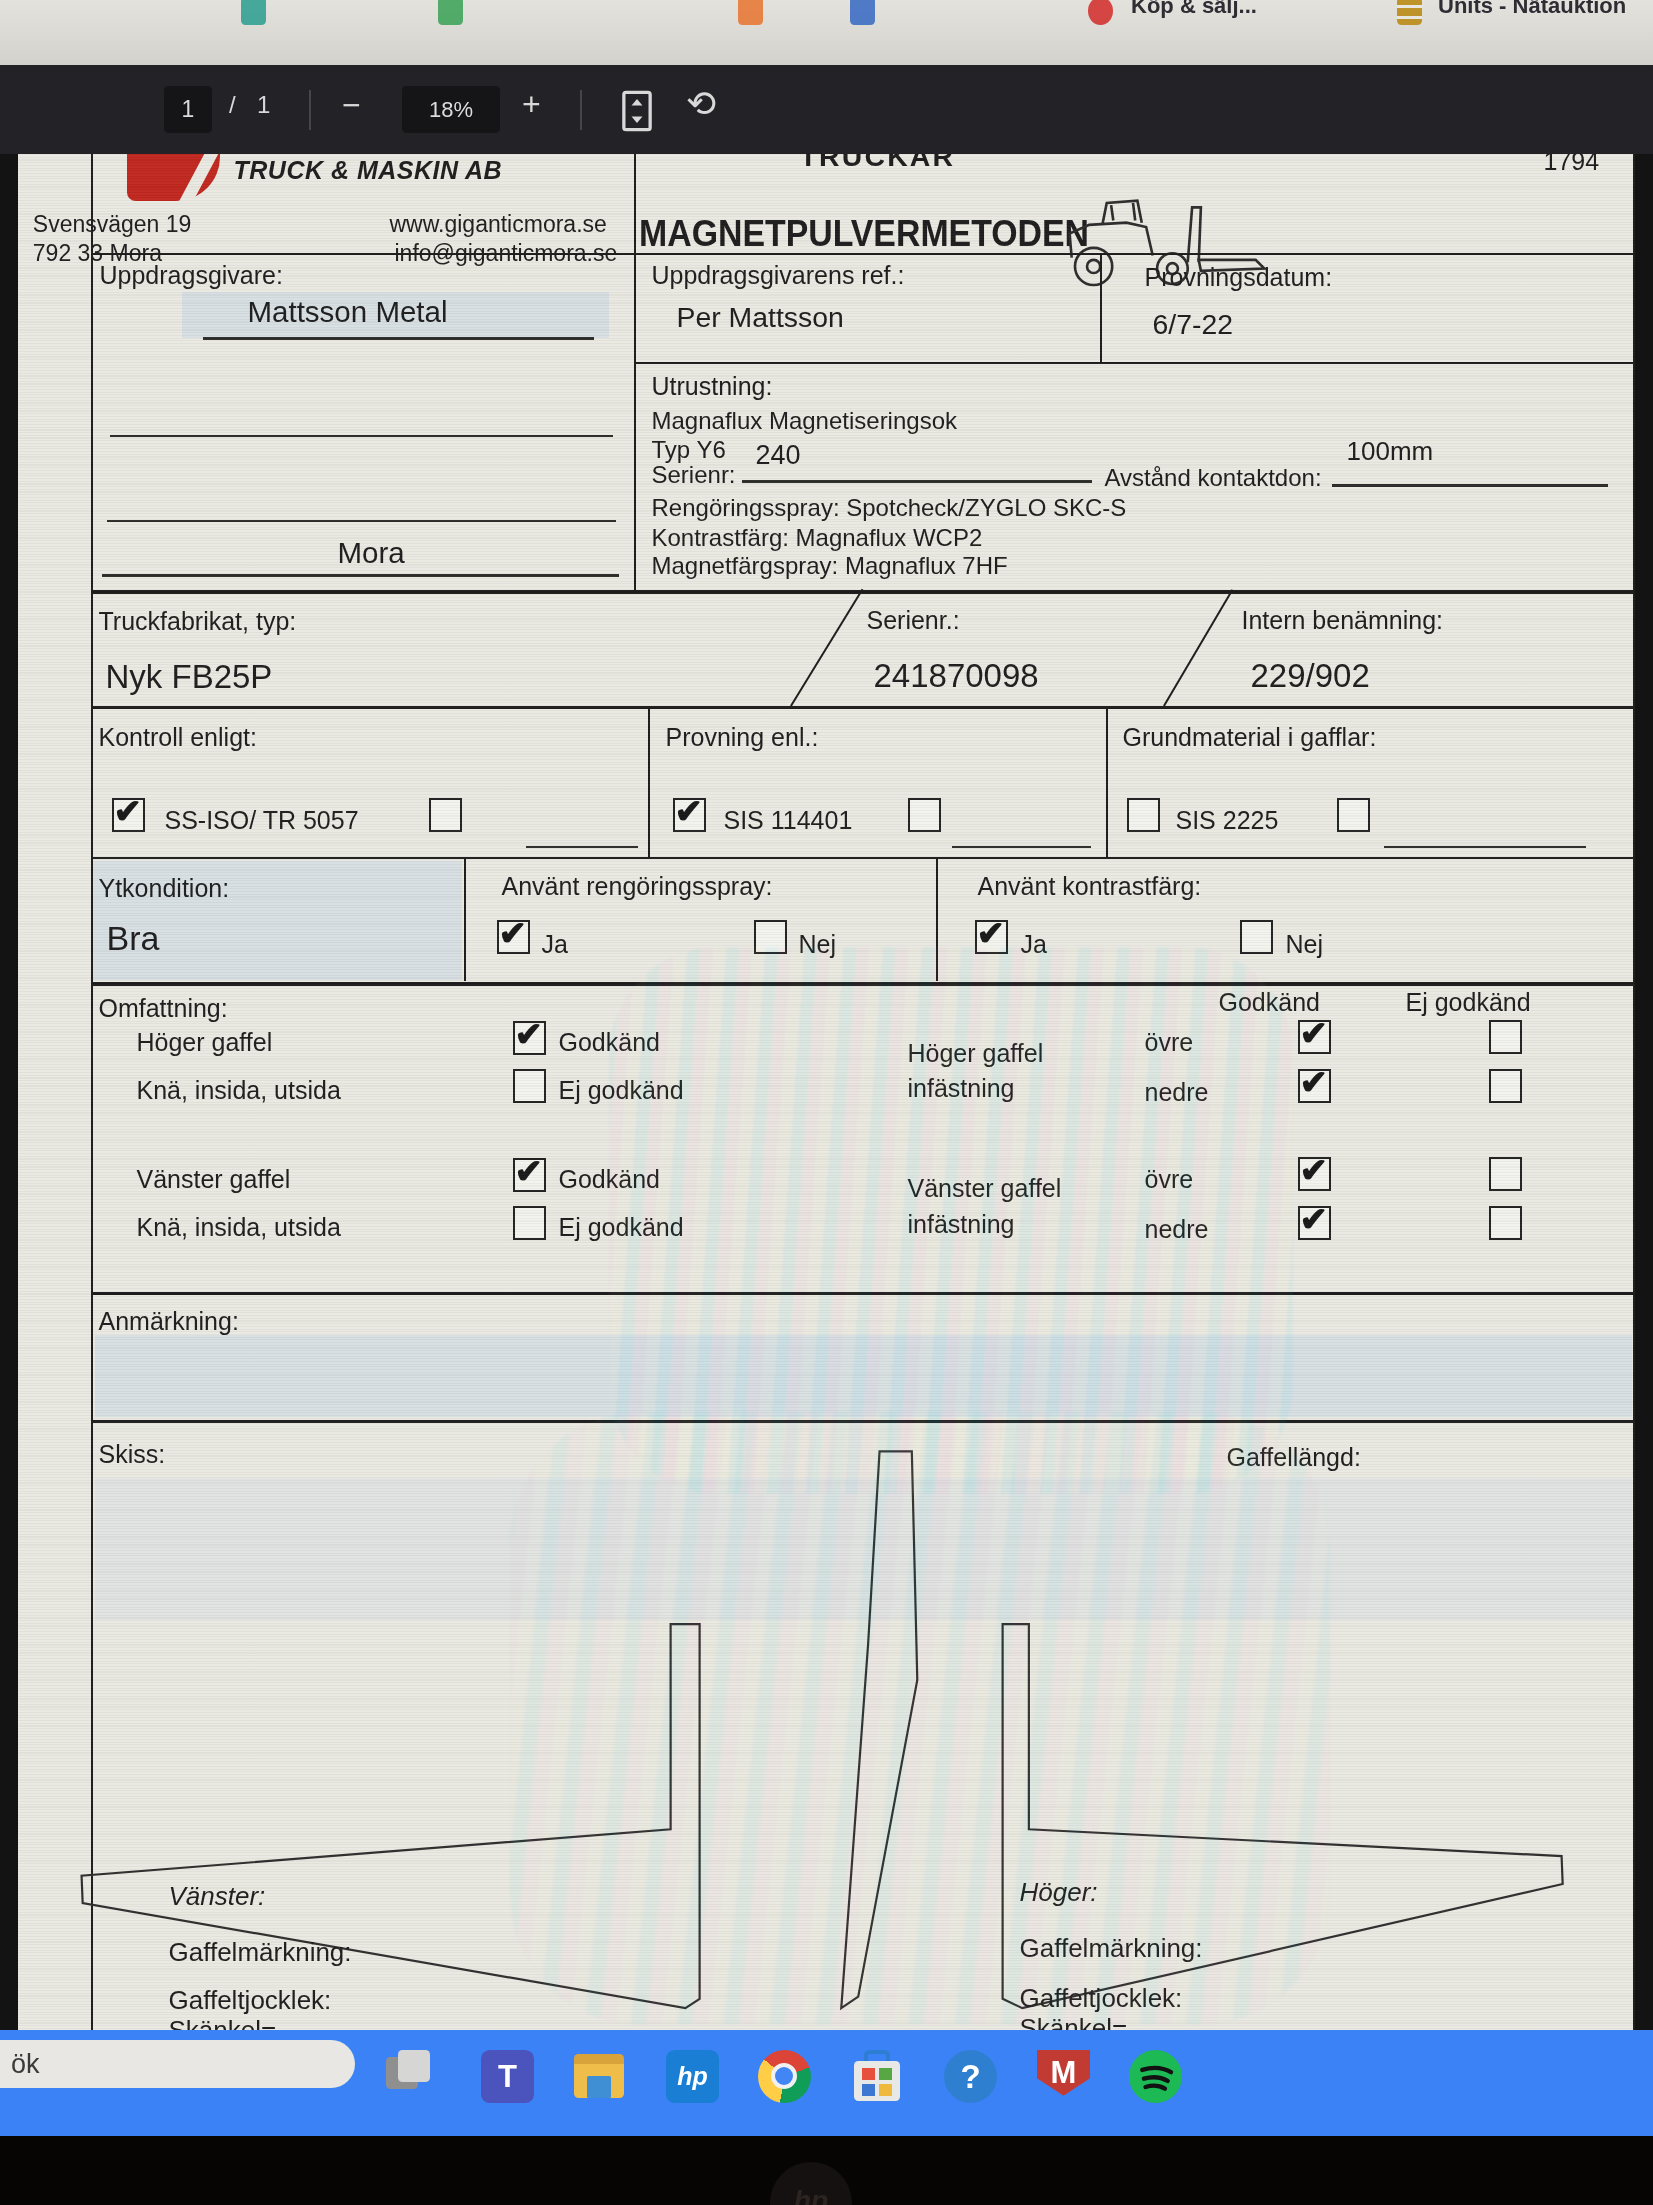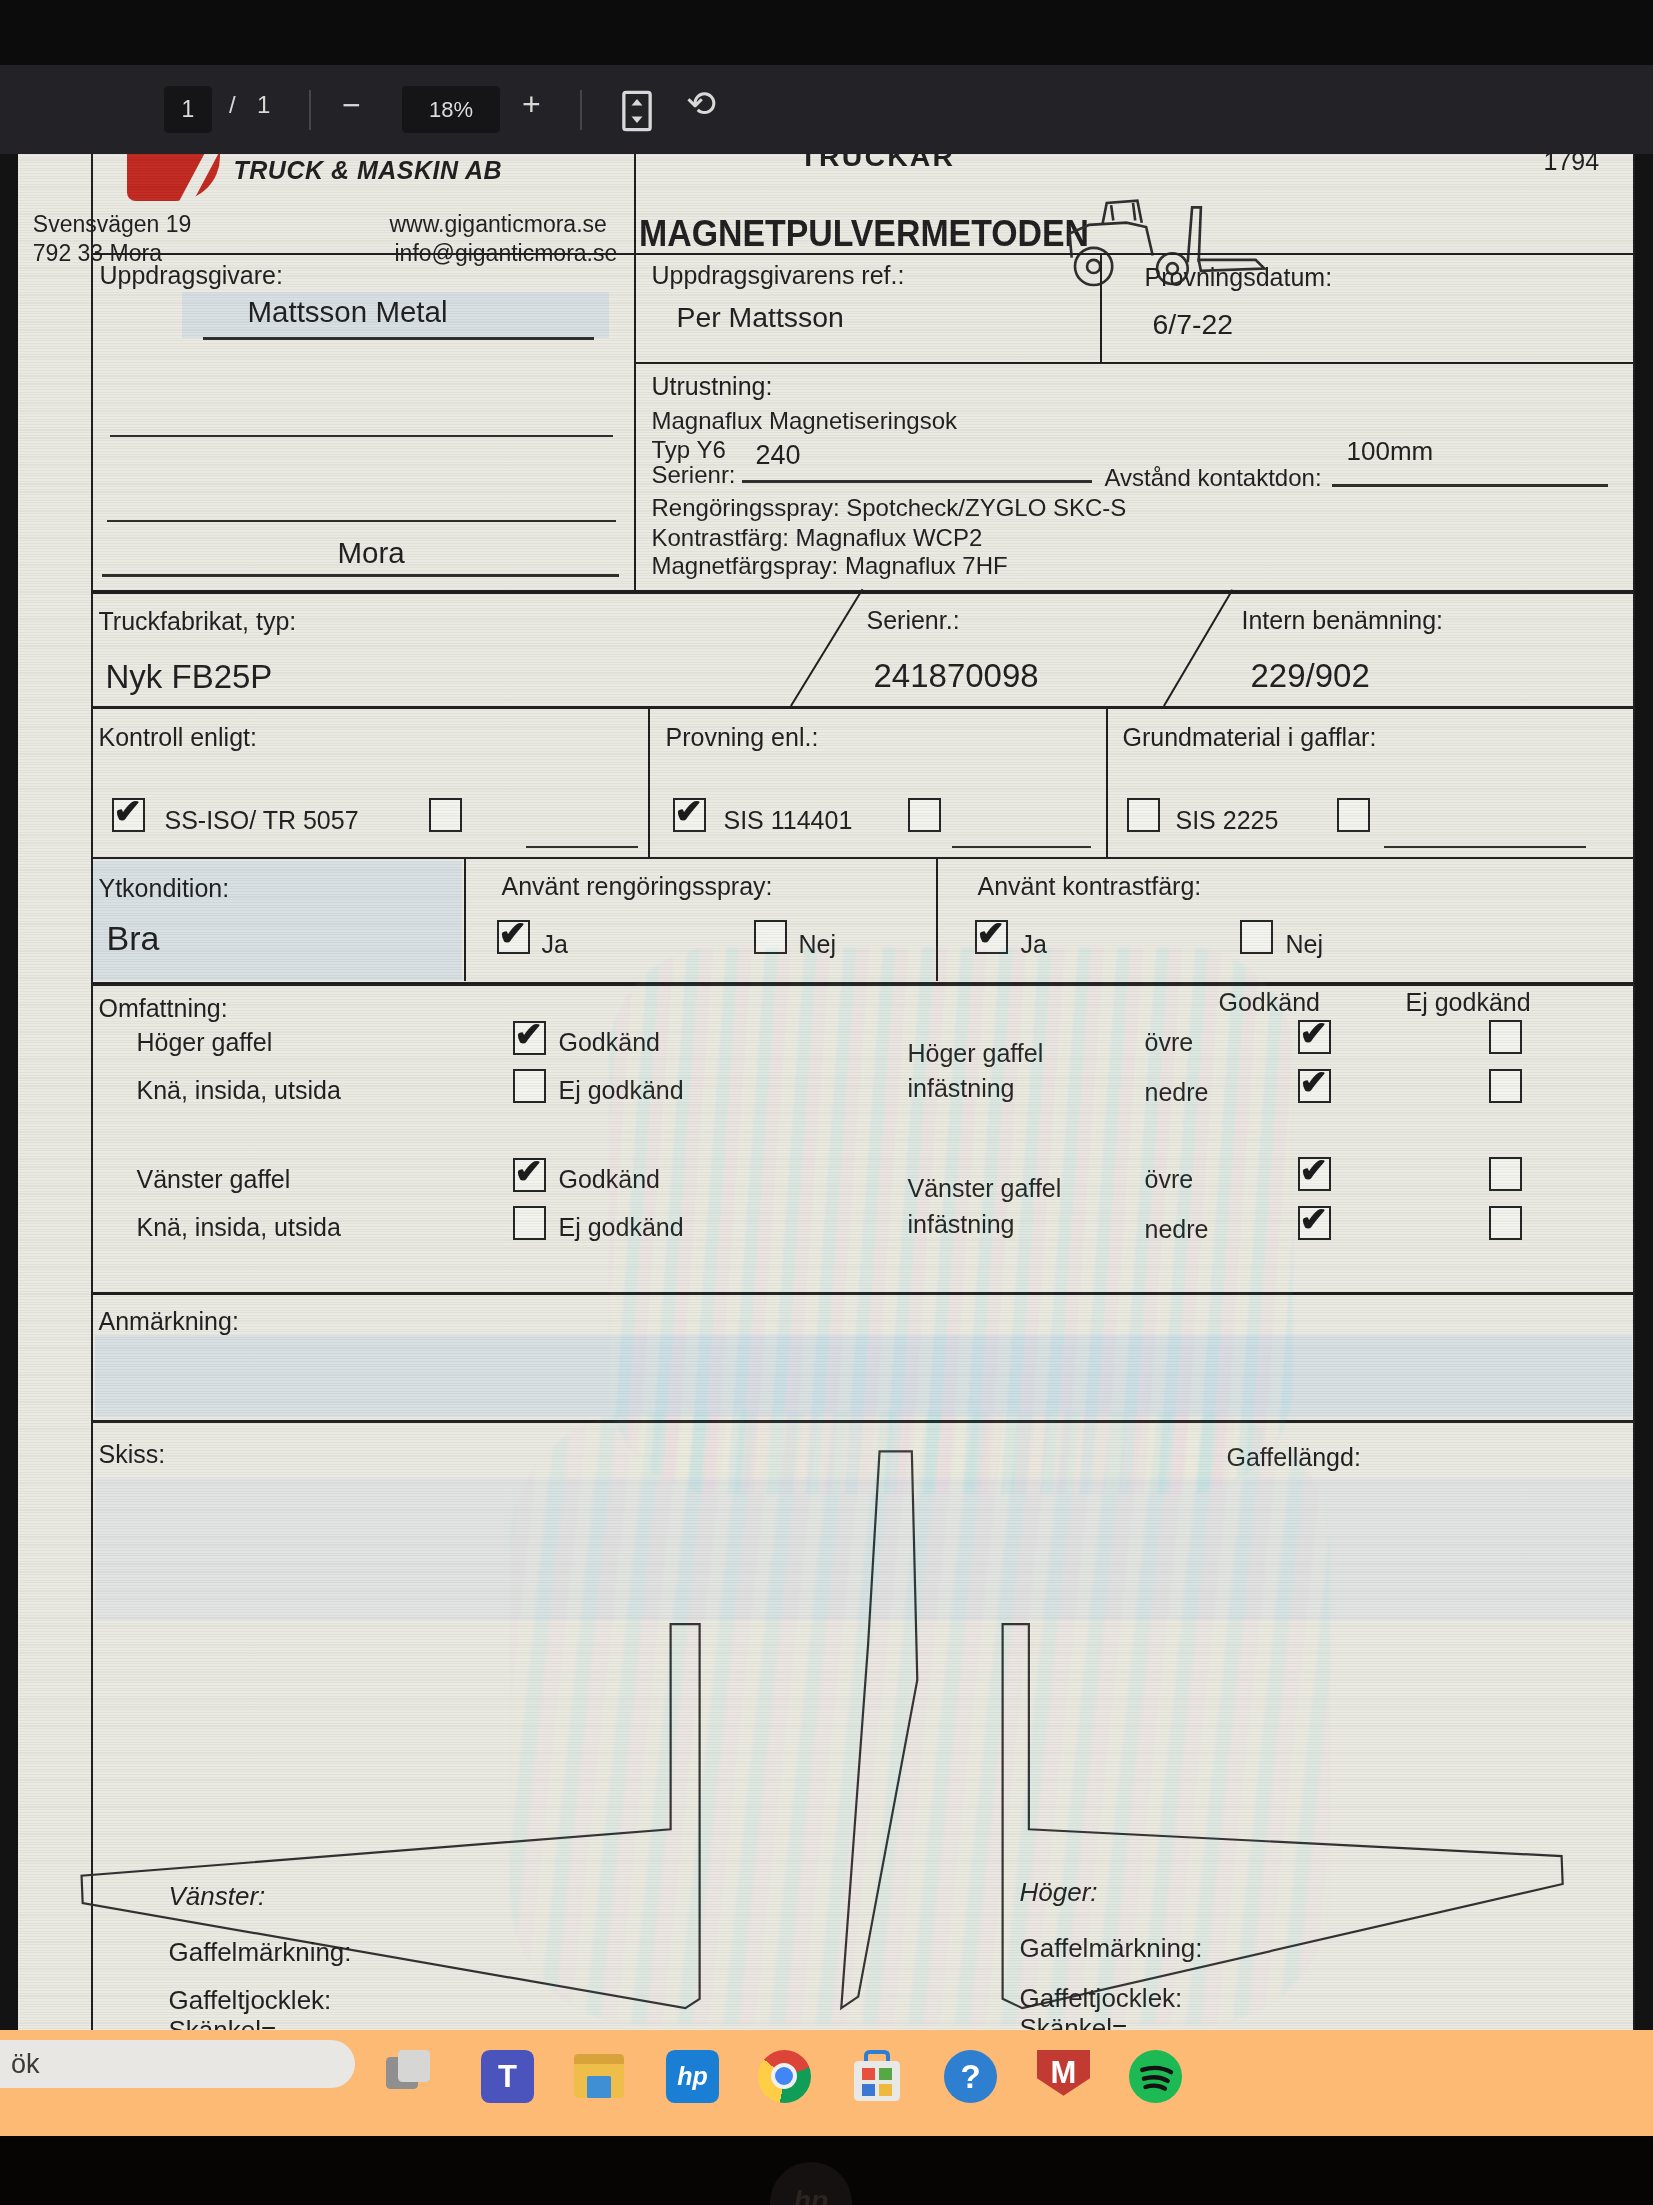--- a/index.html
+++ b/index.html
@@ -35,40 +35,50 @@
     background:repeating-linear-gradient(94deg,rgba(0,205,225,.14) 0 13px,rgba(255,125,205,.10) 13px 26px,rgba(255,255,165,.09) 26px 39px);
     border-radius:109px;filter:blur(1.1px);}
   .moire2{position:absolute;left:492px;top:1258px;width:820px;height:613px;pointer-events:none;opacity:.33;
     background:repeating-linear-gradient(96deg,rgba(0,200,220,.13) 0 15.3px,rgba(255,130,200,.10) 15.3px 31px,rgba(240,255,170,.08) 31px 46px);
     border-radius:131px;filter:blur(1.1px);}
   .logo-red{position:absolute;left:109px;top:-16.4px;width:93px;height:63px;background:#c0251c;
     border-radius:3.3px 7.7px 44px 8.8px;}
   .logo-red:after{content:"";position:absolute;right:9.8px;top:0;width:14.2px;height:63px;
     background:#e9e8e1;transform:skewX(-28deg);}
   
-  .taskbar{position:absolute;left:0;top:2030px;width:1654px;height:106px;background:#fdba74;}
+  .taskbar{position:absolute;left:0;top:2030px;width:1654px;height:106px;background:#3b82f6;}
   .searchpill{position:absolute;left:-33px;top:9.8px;width:388px;height:48px;background:#e8e7e3;
     border-radius:26px;color:#3a3a3a;font-size:27px;line-height:48px;padding-left:44px;box-sizing:border-box;}
   .ticon{position:absolute;top:19.7px;width:53px;height:53px;}
   .chrome-ic{border-radius:50%;background:conic-gradient(from -50deg,#db4437 0 120deg,#0f9d58 120deg 240deg,#ffcd46 240deg 360deg);}
   .chrome-ic:after{content:"";position:absolute;left:13px;top:13px;width:26px;height:26px;border-radius:50%;
     background:#4285f4;border:4.9px solid #f1f1f1;box-sizing:border-box;}
   .shield{background:#c23b33;clip-path:polygon(0 0,100% 0,100% 62%,50% 100%,0 62%);
     color:#fff;font-weight:bold;font-size:31px;text-align:center;line-height:46px;}
   .circle{border-radius:50%;text-align:center;}
   .bezel{position:absolute;left:0;top:2136px;width:1654px;height:69px;background:#060504;}
   .hp-logo{position:absolute;left:770px;top:2162px;width:82px;height:82px;border-radius:50%;
     background:#151110;color:#2c2420;font-size:28.4px;font-style:italic;font-weight:bold;
     text-align:center;line-height:77px;}
 </style>
 </head>
 <body>
 
 <div class="screen">
 
+  <div class="tabstrip">
+    <div class="fav" style="left:241px;background:#2a9d8f;"></div>
+    <div class="fav" style="left:438px;background:#3aa155;"></div>
+    <div class="fav" style="left:738px;background:#e8732e;"></div>
+    <div class="fav" style="left:850px;background:#3567c2;"></div>
+    <div class="fav" style="left:1088px;background:#d22a28;border-radius:50%;"></div>
+    <div class="tabtxt" style="left:1131px;">Köp &amp; sälj...</div>
+    <div class="fav" style="left:1397px;background:repeating-linear-gradient(180deg,#b8860b 0 7.7px,#e9e8e1 7.7px 11px);"></div>
+    <div class="tabtxt" style="left:1438px;">Units - Nätauktion</div>
+  </div>
 
   <div class="pdfbar">
     <div class="pdfbox" style="left:164px;top:21.3px;width:48px;height:47px;line-height:47px;">1</div>
     <div class="pdfglyph" style="left:229px;top:26px;font-size:24px;">/</div>
     <div class="pdfglyph" style="left:257px;top:26px;font-size:24px;">1</div>
     <div class="pdfdivider" style="left:309px;"></div>
     <div class="pdfglyph" style="left:342px;top:22px;">−</div>
     <div class="pdfbox" style="left:402px;top:21.3px;width:98px;height:47px;line-height:47px;font-size:22px;">18%</div>
     <div class="pdfglyph" style="left:522px;top:21px;">+</div>
     <div class="pdfdivider" style="left:580px;"></div>

